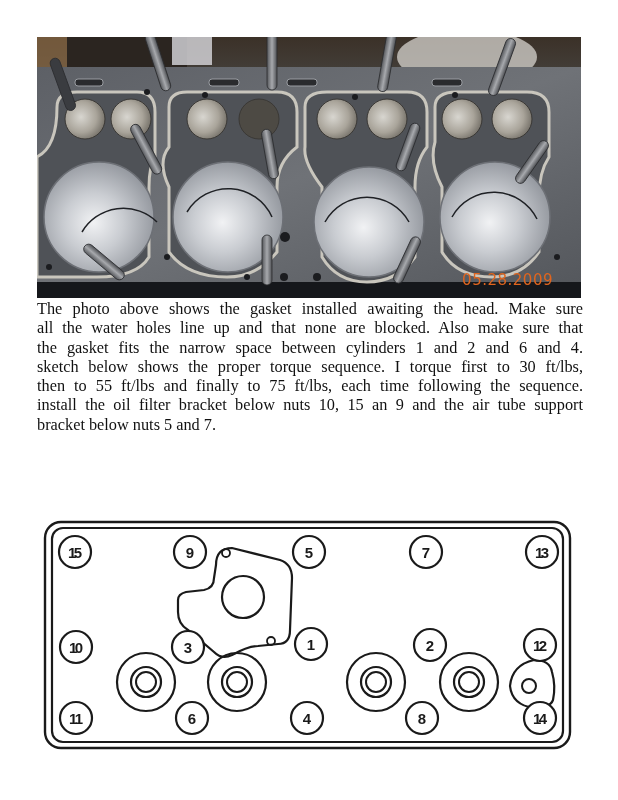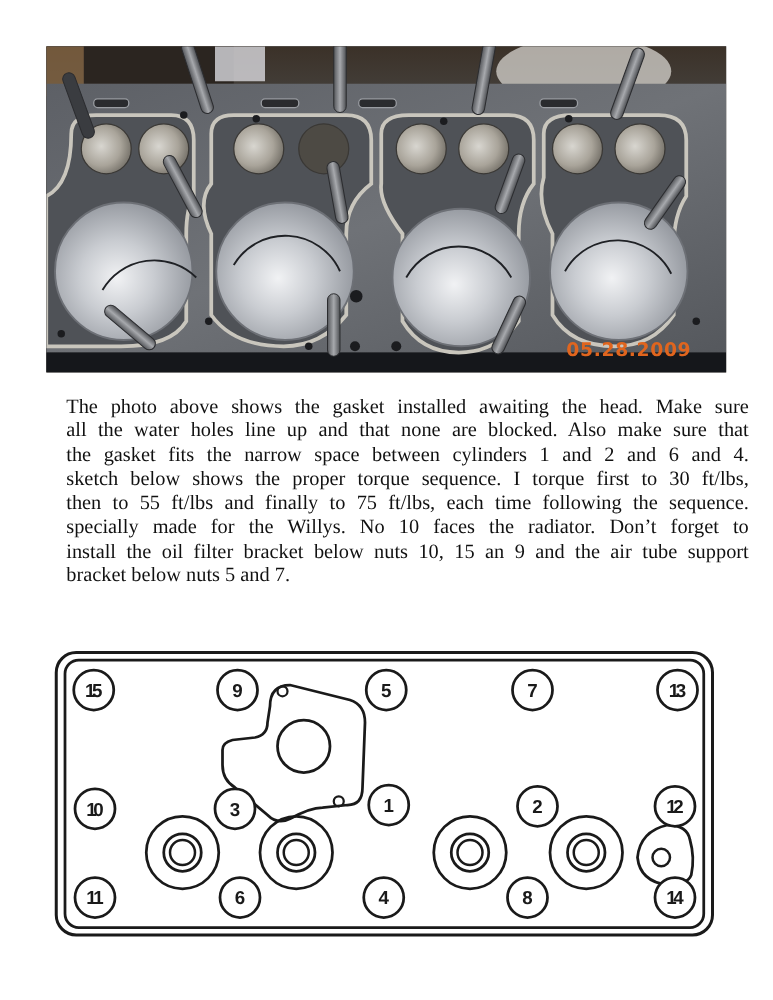--- a/index.html
+++ b/index.html
@@ -15,38 +15,37 @@
       font-family: "Liberation Serif", "DejaVu Serif", serif;
     }
     .photo {
       position: absolute;
       left: 37px;
       top: 37px;
       width: 544px;
       height: 261px;
       overflow: hidden;
       background: #2a2622;
-      font-weight: bold;
     }
     .photo svg { display: block; }
     .date-stamp {
       position: absolute;
       right: 28px;
       bottom: 9px;
       font-family: "DejaVu Sans", "Liberation Sans", sans-serif;
       font-size: 15px;
       letter-spacing: 0.5px;
       color: #e0651e;
     }
     .paragraph {
       position: absolute;
       left: 37px;
       top: 299px;
       width: 546px;
-      margin: 16px;
+      margin: 0;
       font-size: 16.3px;
       line-height: 19.3px;
       color: #111111;
       text-align: justify;
     }
     .paragraph .line {
       display: block;
       text-align: justify;
       text-align-last: justify;
       white-space: nowrap;
@@ -179,21 +178,20 @@
   </svg>
   <span class="date-stamp">05.28.2009</span>
 </div>
 
 <p class="paragraph">
   <span class="line">The photo above shows the gasket installed awaiting the head.   Make sure</span>
   <span class="line">all the water holes line up and that none are blocked.   Also make sure that</span>
   <span class="line">the gasket fits the narrow space between cylinders 1 and 2 and 6 and 4.</span>
   <span class="line">sketch below shows the proper torque sequence.  I torque first to 30 ft/lbs,</span>
   <span class="line">then to 55 ft/lbs and finally to 75 ft/lbs, each time following the sequence.</span>
-  <span class="line">specially made for the Willys.  No 10 faces the radiator.   Don’t forget to</span>
   <span class="line">install the oil filter bracket below nuts 10, 15 an 9 and the air tube support</span>
   <span class="line last">bracket below nuts 5 and 7.</span>
 </p>
 
 <svg class="diagram" viewBox="0 0 618 800">
 
   <rect x="45" y="522" width="525" height="226" rx="16" ry="16" fill="none" stroke="#1a1a1a" stroke-width="2.4"></rect>
   <rect x="52" y="528" width="511" height="214" rx="11" ry="11" fill="none" stroke="#1a1a1a" stroke-width="2.2"></rect>
 
   <path d="M 216 565 Q 216 548 232 548 L 280 560 Q 292 564 292 578 L 290 630 Q 290 644 278 644 L 258 646 Q 248 646 232 655 Q 222 660 214 652 L 188 630 Q 178 624 178 612 L 178 600 Q 178 594 186 592 L 204 590 Q 214 588 214 578 Z" fill="none" stroke="#1a1a1a" stroke-width="2.2"></path>

